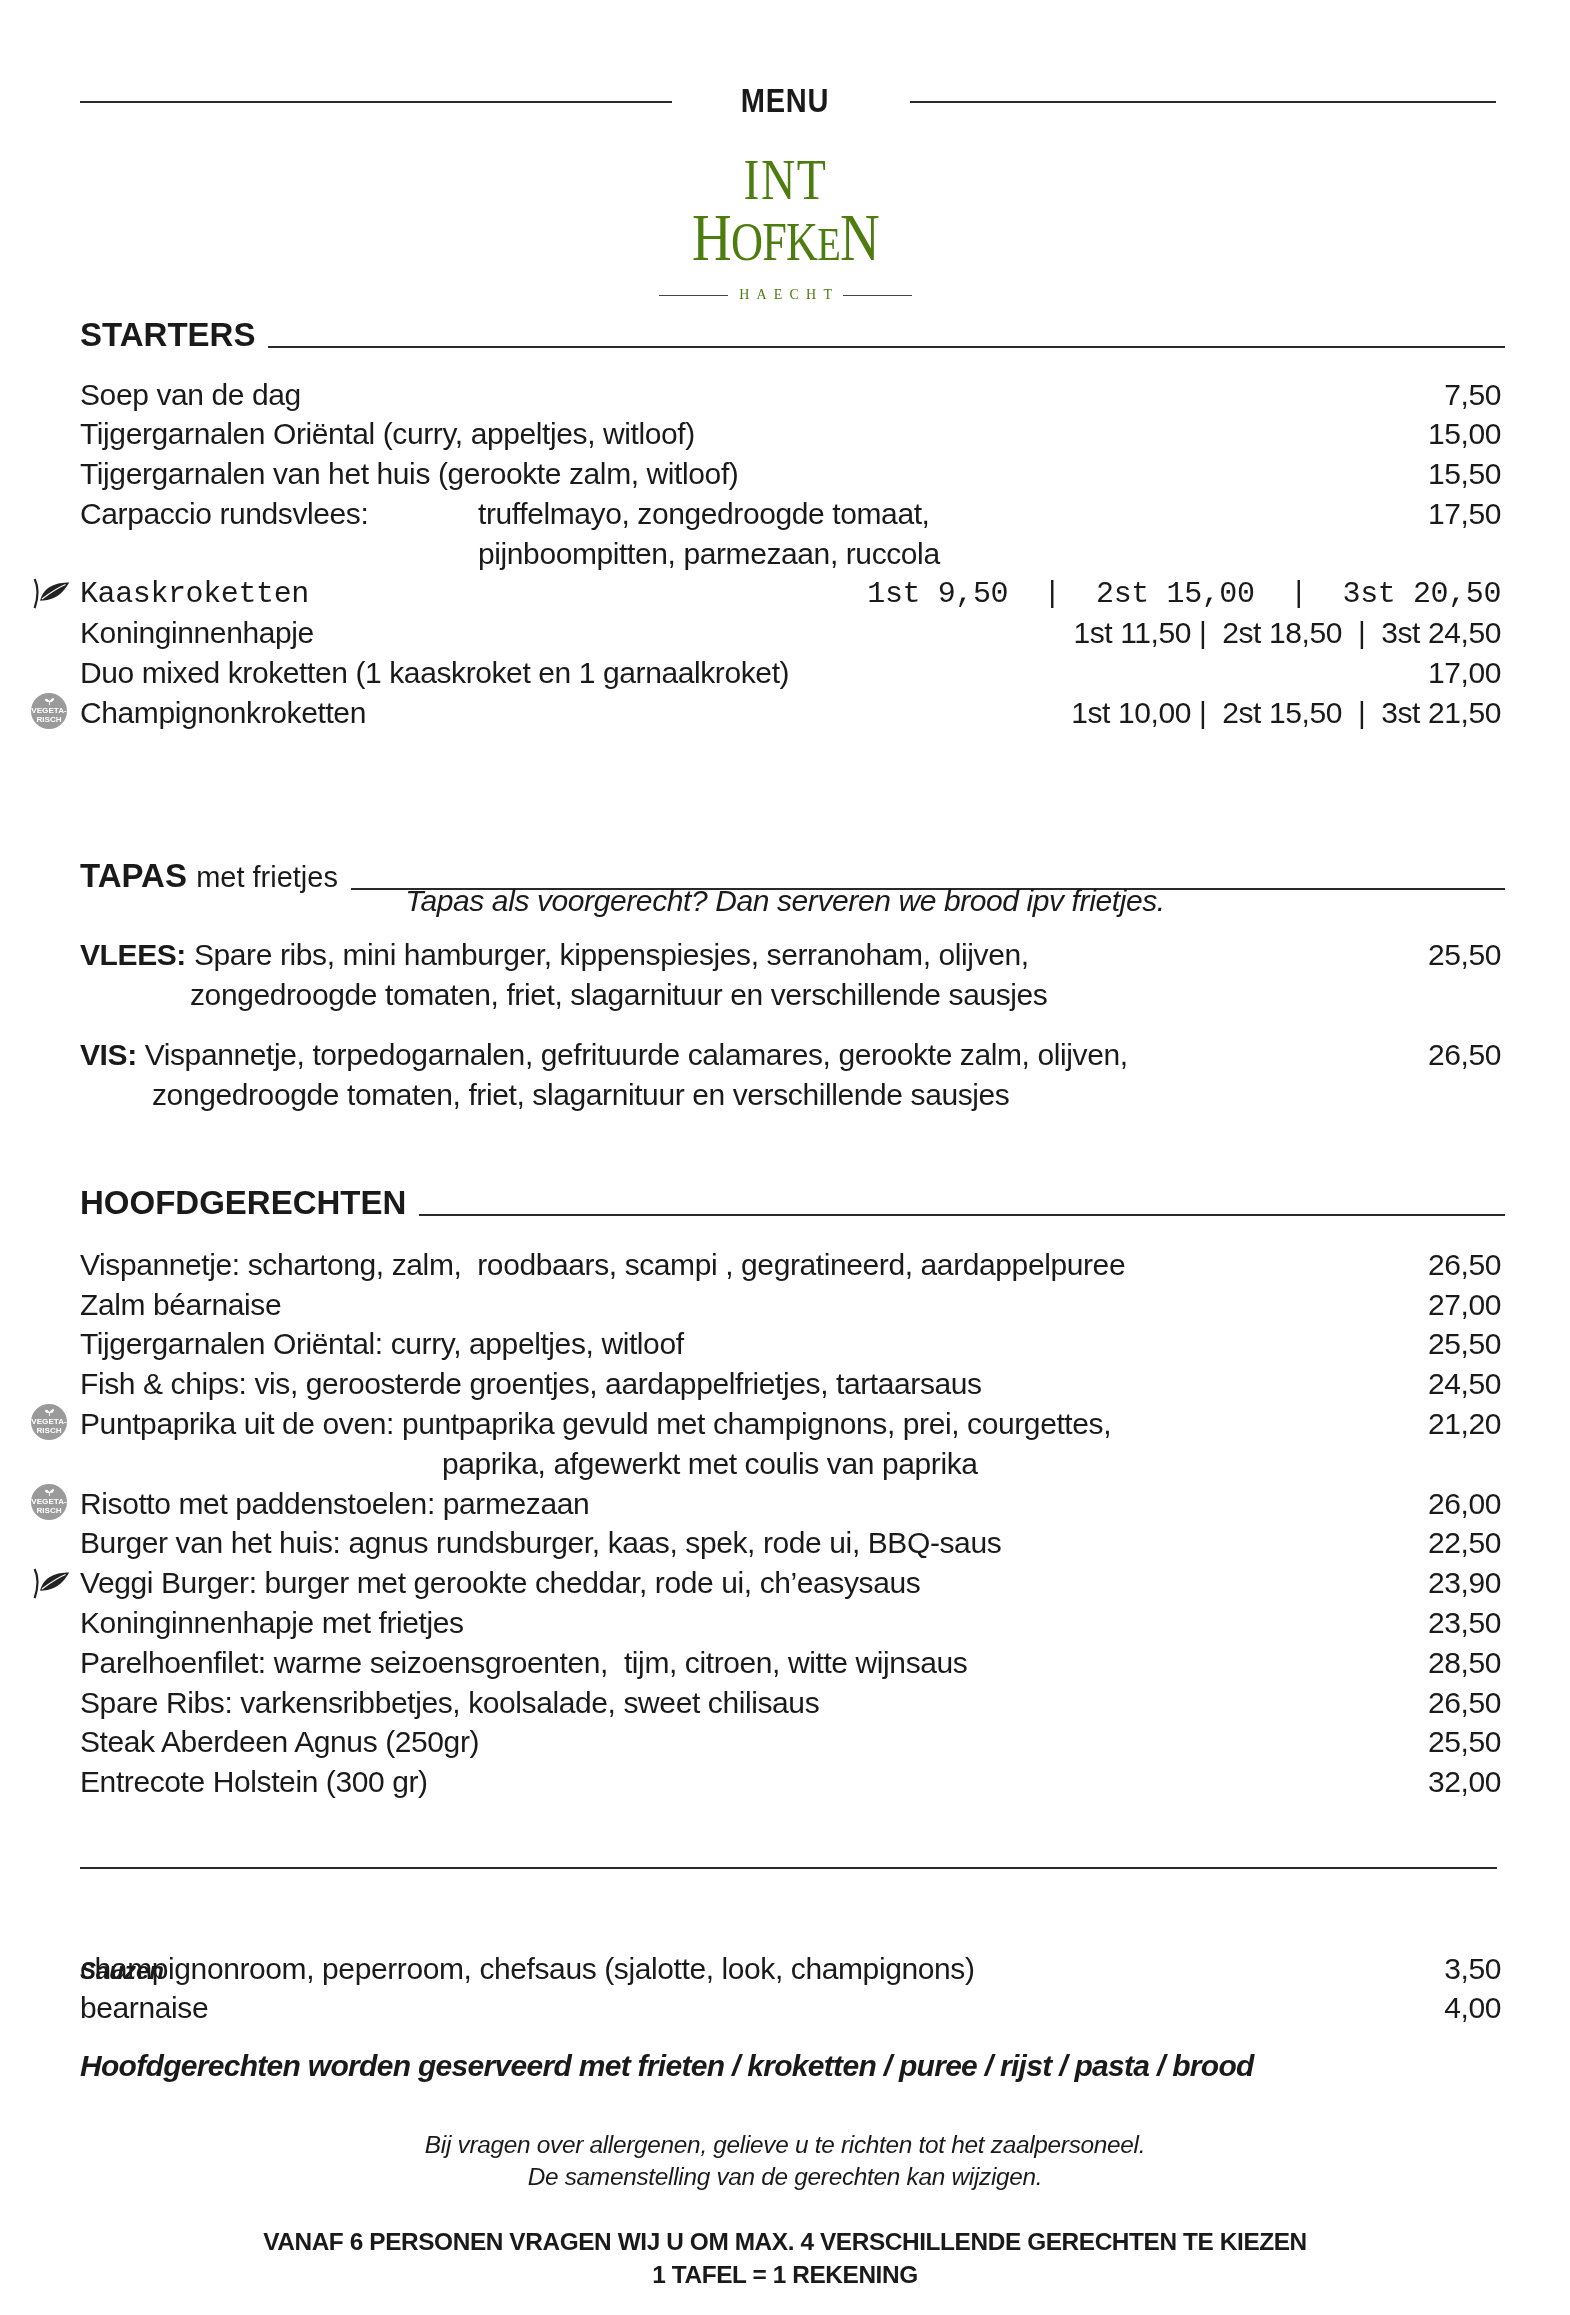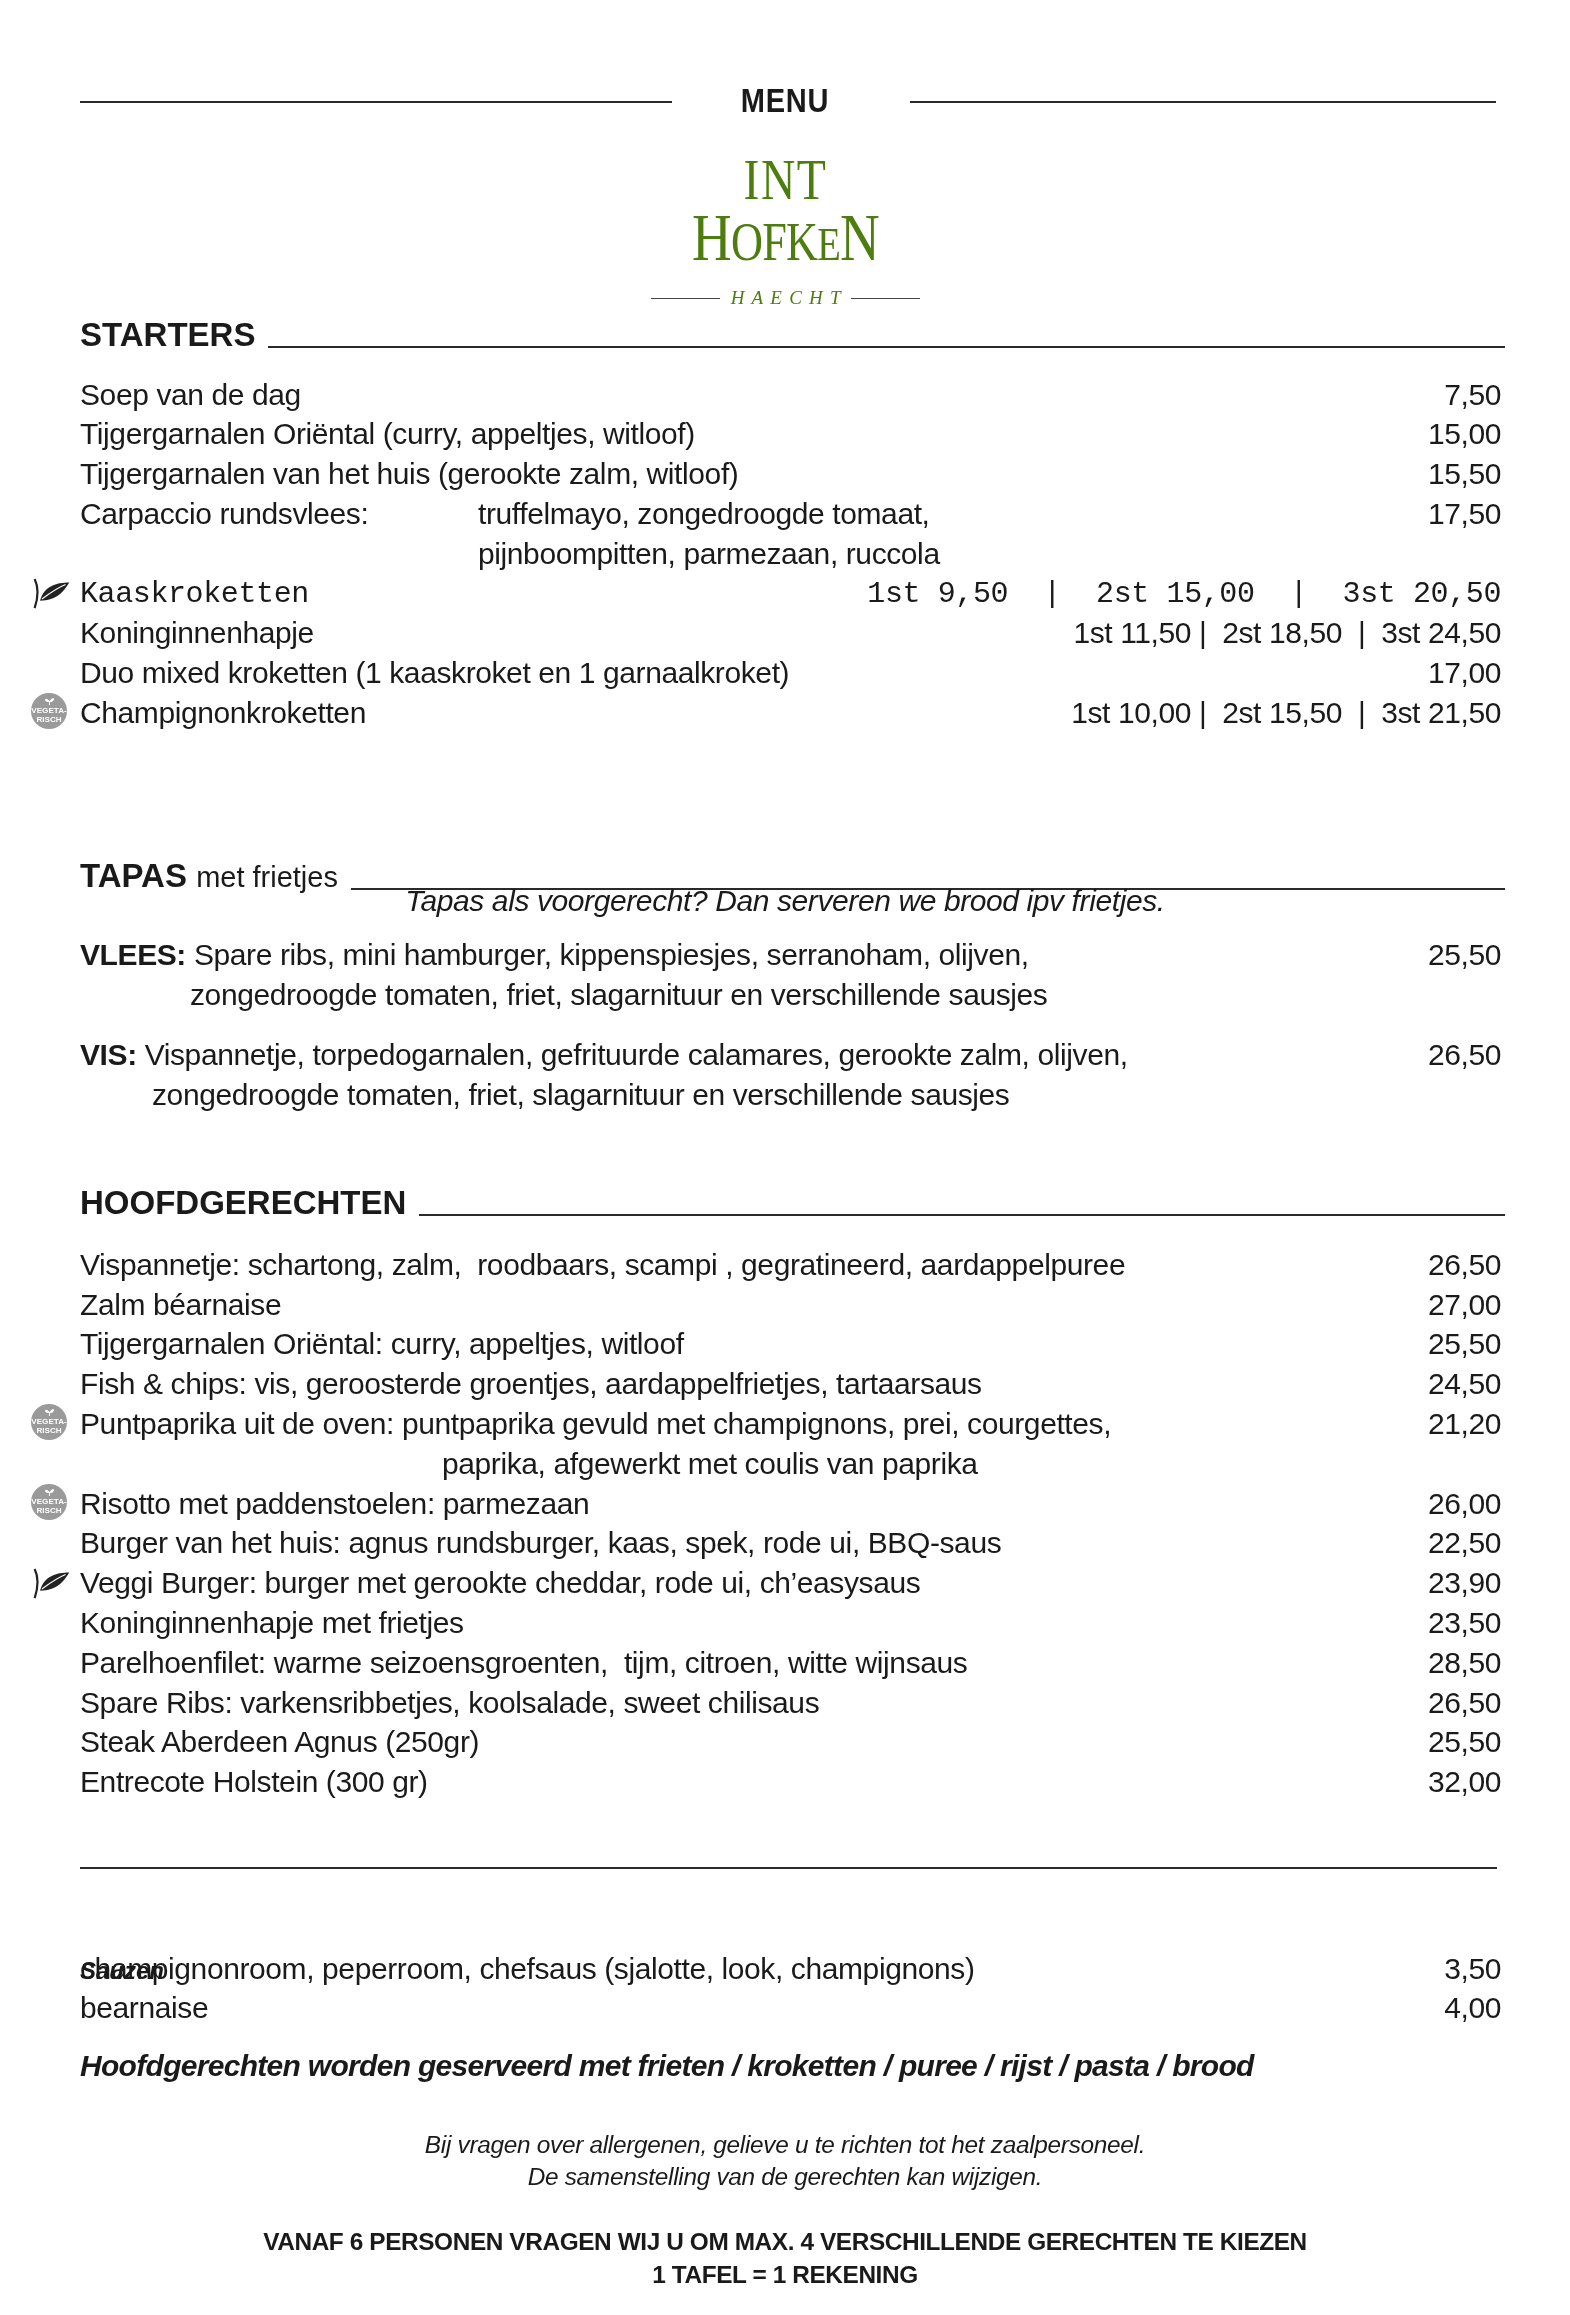--- a/index.html
+++ b/index.html
@@ -9,21 +9,21 @@
   .menu-title { position: absolute; left: 0; width: 1570px; top: 83px; text-align: center;
                 font-size: 33px; font-weight: bold; letter-spacing: 0.9px; line-height: 36px;
                 transform: scaleX(0.88); }
   .logo { position: absolute; left: 650px; width: 271px; top: 154px; text-align: center;
           font-family: "Liberation Serif", serif; color: #4d7c0f; }
   .logo .int { font-size: 56px; line-height: 52px; letter-spacing: 1.8px; transform: scaleX(0.85); }
   .logo .hofken { font-size: 67px; line-height: 63px; letter-spacing: -0.9px; transform: scaleX(0.82); white-space: nowrap; }
   .logo .hofken .sm { font-size: 54px; }
   .logo .haecht-row { display: flex; align-items: center; justify-content: center; margin-top: 11px; }
   .logo .haecht-row .ln { width: 69px; height: 0.9px; background: #444; }
-  .logo .haecht { font-size: 19px; letter-spacing: 7.2px; margin: 0 3.6px 0 11px; font-style: italic; }
+  .logo .haecht { font-size: 14px; letter-spacing: 7.2px; margin: 0 3.6px 0 11px; }
 
   .section-head { position: absolute; left: 80px; right: 65px; display: flex; align-items: flex-end; }
   .section-head .title { font-size: 33px; font-weight: bold; line-height: 36px; white-space: nowrap;
                          transform-origin: left bottom; }
   .section-head .sub { font-size: 29px; font-weight: normal; }
   .section-head .rule { flex: 1; height: 1.8px; background: #2a2a2a; margin-left: 12.7px; margin-bottom: 5.4px; }
 
   .row { position: absolute; left: 80px; right: 69px; height: 40px; font-size: 30px; line-height: 40px;
          white-space: nowrap; }
   .row .name { position: absolute; left: 0; top: 0; letter-spacing: -0.4px; }

